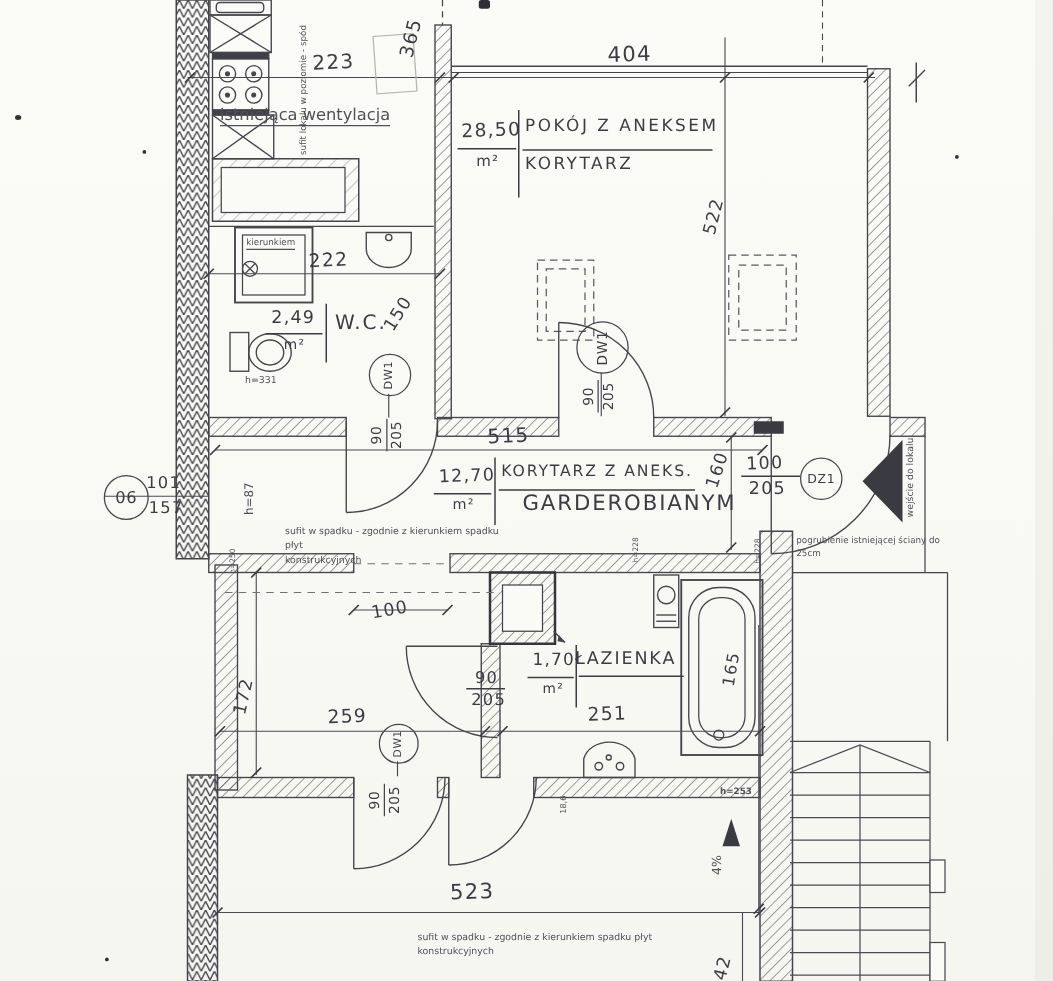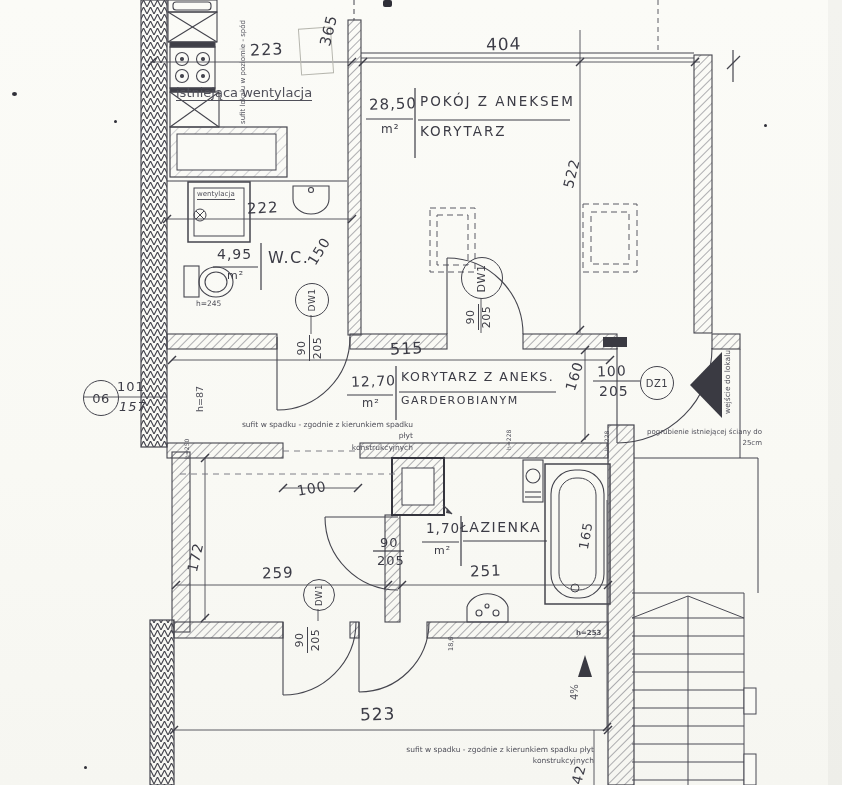--- a/index.html
+++ b/index.html
@@ -13,21 +13,21 @@
   .hand{letter-spacing:1px;}
   .rot{transform-origin:0 0;}
   .small{color:#50505a;}
   .u{border-bottom:1px solid #50505a;padding-bottom:1px;}
   .circ{position:absolute;border:1.4px solid #45454e;border-radius:50%;
         display:flex;align-items:center;justify-content:center;letter-spacing:.5px;}
   .circ .vtxt{transform:rotate(-90deg);}
   .vfrac{position:absolute;display:flex;flex-direction:column;align-items:center;
          transform:rotate(-90deg);transform-origin:0 0;font-size:11px;letter-spacing:.5px;}
   .vfrac .bar{width:26px;border-top:1.2px solid #45454e;margin:1px 0;height:0;}
-  .note2{line-height:1.5;text-align:right;}
+  .note2{line-height:1.5;}
   .speck{position:absolute;background:#2f2f38;border-radius:50%;}
   .edge{position:absolute;top:0;height:785px;background:rgba(60,60,60,.04);}
 </style>
 </head>
 <body>
 
 <div class="plan">
 
 <svg width="842" height="785" viewBox="0 0 842 785">
   <defs>
@@ -294,25 +294,25 @@
 <div class="lbl small u" style="left:176px;top:86px;font-size:13px;">istniejąca wentylacja</div>
 
 <div class="lbl hand" style="left:369px;top:97px;font-size:15px;transform:rotate(-2deg);">28,50</div>
 <div class="lbl hand" style="left:381px;top:123px;font-size:12px;">m²</div>
 <div class="lbl hand" style="left:420px;top:95px;font-size:13.5px;letter-spacing:2px;">POKÓJ Z ANEKSEM</div>
 <div class="lbl hand" style="left:420px;top:125px;font-size:13.5px;letter-spacing:2px;">KORYTARZ</div>
 <div class="lbl hand rot" style="left:561px;top:186px;font-size:14px;transform:rotate(-76deg);">522</div>
 
 <div class="lbl hand" style="left:247px;top:201px;font-size:15px;transform:rotate(-3deg);">222</div>
 <div class="lbl hand rot" style="left:305px;top:260px;font-size:14px;transform:rotate(-58deg);">150</div>
-<div class="lbl small u" style="left:197px;top:191px;font-size:7px;">wentylacja</div>
-<div class="lbl hand" style="left:217px;top:247px;font-size:14px;">4,95</div>
+<div class="lbl small u" style="left:197px;top:191px;font-size:7px;">kierunkiem</div>
+<div class="lbl hand" style="left:217px;top:247px;font-size:14px;">2,49</div>
 <div class="lbl hand" style="left:227px;top:270px;font-size:11px;">m²</div>
 <div class="lbl hand" style="left:268px;top:250px;font-size:16px;letter-spacing:1.5px;">W.C.</div>
-<div class="lbl small" style="left:196px;top:300px;font-size:7.5px;">h=245</div>
+<div class="lbl small" style="left:196px;top:300px;font-size:7.5px;">h=331</div>
 
 <div class="circ" style="left:295px;top:283px;width:32px;height:32px;font-size:9px;">
       <span class="vtxt">DW1</span>
     </div>
 <div class="circ" style="left:461px;top:257px;width:40px;height:40px;font-size:11px;">
       <span class="vtxt">DW1</span>
     </div>
 <div class="circ" style="left:303px;top:579px;width:30px;height:30px;font-size:8.5px;">
       <span class="vtxt">DW1</span>
     </div>
@@ -333,33 +333,33 @@
 <div class="vfrac" style="left:293px;top:653px;">
   <span>90</span>
       <span class="bar"></span>
       <span>205</span>
 </div>
 
 <div class="lbl hand" style="left:390px;top:341px;font-size:16px;transform:rotate(-3deg);">515</div>
 <div class="lbl hand" style="left:351px;top:374px;font-size:14px;transform:rotate(-2deg);">12,70</div>
 <div class="lbl hand" style="left:362px;top:398px;font-size:11.5px;">m²</div>
 <div class="lbl hand" style="left:401px;top:371px;font-size:12.5px;letter-spacing:1.5px;">KORYTARZ Z ANEKS.</div>
-<div class="lbl hand" style="left:401px;top:395px;font-size:11px;letter-spacing:1.5px;">GARDEROBIANYM</div>
+<div class="lbl hand" style="left:418px;top:395px;font-size:17px;letter-spacing:1.5px;">GARDEROBIANYM</div>
 <div class="lbl hand rot" style="left:563px;top:388px;font-size:14px;transform:rotate(-72deg);">160</div>
 <div class="lbl hand" style="left:597px;top:364px;font-size:14px;transform:rotate(-2deg);">100</div>
 <div class="lbl hand" style="left:599px;top:384px;font-size:14px;">205</div>
 <div class="lbl small rot" style="left:724px;top:414px;font-size:7.5px;transform:rotate(-90deg);">wejście do lokalu</div>
 <div class="lbl small note2" style="left:637px;top:427px;font-size:7px;width:125px;white-space:normal;"><span>pogrubienie istniejącej ściany do</span><br><span>25cm</span></div>
 <div class="lbl small note2" style="left:228px;top:419px;font-size:7.5px;width:185px;white-space:normal;"><span>sufit w spadku - zgodnie z kierunkiem spadku płyt</span><br><span>konstrukcyjnych</span></div>
 
 <div class="circ" style="left:83px;top:380px;width:34px;height:34px;font-size:13px;">
       <span>06</span>
     </div>
 <div class="lbl hand" style="left:117px;top:380px;font-size:13px;">101</div>
-<div class="lbl hand" style="left:119px;top:400px;font-size:13px;font-style:italic;">157</div>
+<div class="lbl hand" style="left:119px;top:400px;font-size:13px;">157</div>
 <div class="lbl small rot" style="left:195px;top:412px;font-size:9.5px;transform:rotate(-90deg);">h=87</div>
 <div class="lbl small rot" style="left:184px;top:459px;font-size:6px;transform:rotate(-90deg);">h=250</div>
 
 <div class="lbl hand rot" style="left:296px;top:484px;font-size:14px;transform:rotate(-10deg);">100</div>
 <div class="lbl hand rot" style="left:185px;top:570px;font-size:14px;transform:rotate(-77deg);">172</div>
 <div class="lbl hand" style="left:262px;top:566px;font-size:15px;transform:rotate(-2deg);">259</div>
 
 <div class="lbl hand" style="left:426px;top:522px;font-size:13.5px;">1,70</div>
 <div class="lbl hand" style="left:434px;top:545px;font-size:11px;">m²</div>
 <div class="lbl hand" style="left:460px;top:520px;font-size:14px;letter-spacing:1.5px;">ŁAZIENKA</div>

